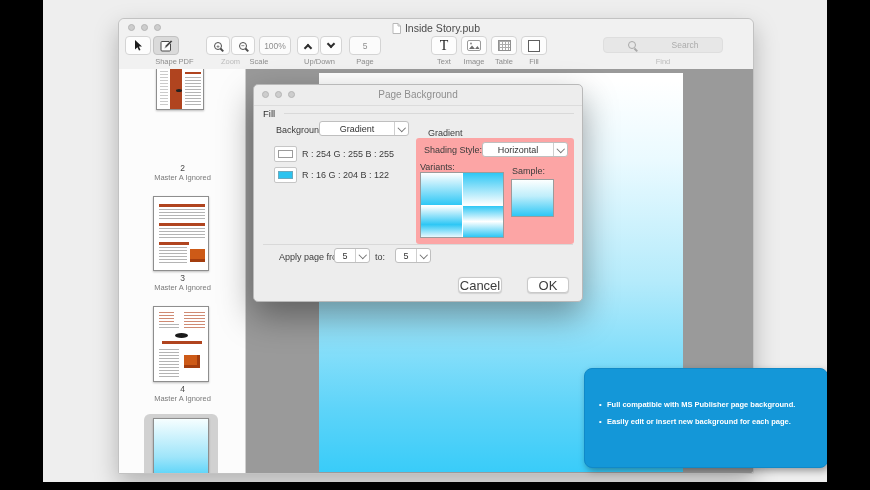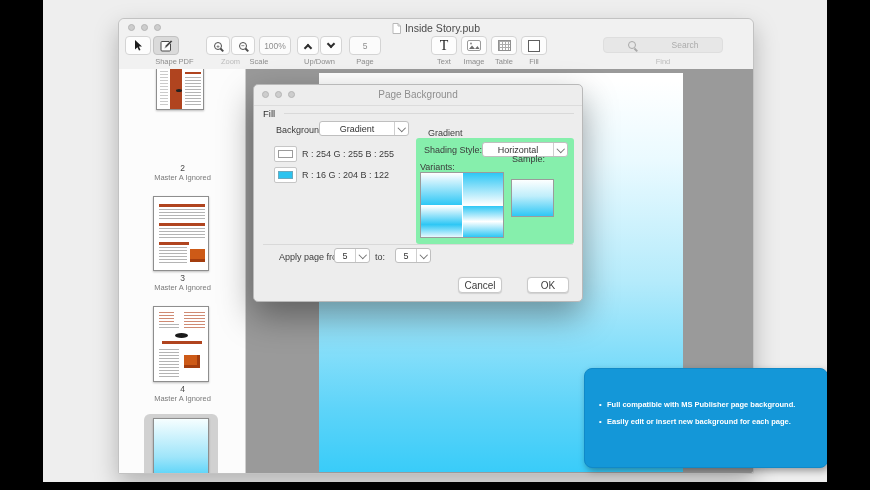--- a/index.html
+++ b/index.html
@@ -65,32 +65,32 @@
           border:1px solid #b9b9b9;border-radius:5px;box-shadow:0 14px 34px rgba(0,0,0,.38);box-sizing:border-box;
           font-size:9px;color:#3b3b3b;}
   .dtitle{position:absolute;left:0;right:0;top:0;height:20px;border-bottom:1px solid #dcdcdc;border-radius:5px 5px 0 0;}
   .dtitle .txt{position:absolute;left:0;right:0;top:4px;text-align:center;font-size:10px;color:#8f8f8f;}
   .dd{position:absolute;background:#fff;border:1px solid #bfbfbf;border-radius:3px;box-sizing:border-box;display:flex;align-items:stretch;}
   .dd .val{flex:1;display:flex;align-items:center;justify-content:center;font-size:9px;color:#333;}
   .dd .cbox{width:13px;border-left:1px solid #cfcfcf;display:flex;align-items:center;justify-content:center;}
   .swbtn{position:absolute;width:23px;height:16px;background:#fff;border:1px solid #c6c6c6;border-radius:2px;
          box-sizing:border-box;display:flex;align-items:center;justify-content:center;}
   .swbtn .sw{width:15px;height:8px;border:1px solid #9b9b9b;box-sizing:border-box;}
-  .gpanel{position:absolute;left:162px;top:53px;width:158px;height:106px;background:#86efac;border-radius:3px;}
+  .gpanel{position:absolute;left:162px;top:53px;width:158px;height:106px;background:#fca5a5;border-radius:3px;}
   .vgrid{position:absolute;left:4px;top:34px;width:84px;height:66px;border:1px solid #9b9b9b;background:#fff;
          display:grid;grid-template-columns:1fr 1fr;grid-template-rows:1fr 1fr;gap:1px;box-sizing:border-box;}
   .v1{background:linear-gradient(180deg,#ffffff,#2ec7f5);}
   .v2{background:linear-gradient(180deg,#2ec7f5,#ffffff);}
   .v3{background:linear-gradient(180deg,#ffffff,#2ec7f5 60%,#e8f9fe);}
   .v4{background:linear-gradient(180deg,#2ec7f5,#ffffff 50%,#2ec7f5);}
   .sample{position:absolute;left:95px;top:41px;width:43px;height:38px;border:1px solid #9b9b9b;box-sizing:border-box;
           background:linear-gradient(180deg,#fdffff,#bfeefb 45%,#2ec7f5);}
   .dsep{position:absolute;height:1px;background:#d9d9d9;}
   .dbtn{position:absolute;height:16px;background:#fff;border:1px solid #c9c9c9;border-radius:4px;box-sizing:border-box;
-        display:flex;align-items:center;justify-content:center;font-size:10px;color:#3d3d3d;box-shadow:0 0.5px 1px rgba(0,0,0,.12);}
+        display:flex;align-items:center;justify-content:center;font-size:13px;color:#3d3d3d;box-shadow:0 0.5px 1px rgba(0,0,0,.12);}
   .dlabel{position:absolute;white-space:nowrap;}
   
   .callout{position:absolute;left:541px;top:368px;width:244px;height:100px;background:#1497d8;border:1px solid #1089c8;
            border-radius:8px;box-shadow:2px 3px 7px rgba(0,0,0,.35);box-sizing:border-box;color:#fff;}
   .co-title{position:absolute;left:12px;top:9px;font-size:8.5px;font-weight:bold;letter-spacing:-0.15px;white-space:nowrap;}
   .co-b{position:absolute;left:22px;font-size:7.5px;font-weight:bold;white-space:nowrap;}
   .co-dot{position:absolute;left:14px;font-size:7.5px;font-weight:bold;}
   svg{display:block;}
 </style>
 </head>
@@ -275,21 +275,21 @@
               <span class="chev"></span>
             </span>
         </div>
         <div class="dlabel" style="left:4px;top:24px;">Variants:</div>
         <div class="vgrid">
           <div class="v1"></div>
           <div class="v2"></div>
           <div class="v3"></div>
           <div class="v4"></div>
         </div>
-        <div class="dlabel" style="left:96px;top:16px;">Sample:</div>
+        <div class="dlabel" style="left:96px;top:28px;">Sample:</div>
         <div class="sample"></div>
       </div>
 
       <div class="dsep" style="left:9px;right:9px;top:159px;"></div>
       <div class="dlabel" style="left:25px;top:167px;">Apply page from:</div>
       <div class="dd" style="left:80px;top:163px;width:36px;height:15px;">
         <span class="val">5</span>
         <span class="cbox">
             <span class="chev"></span>
           </span>

